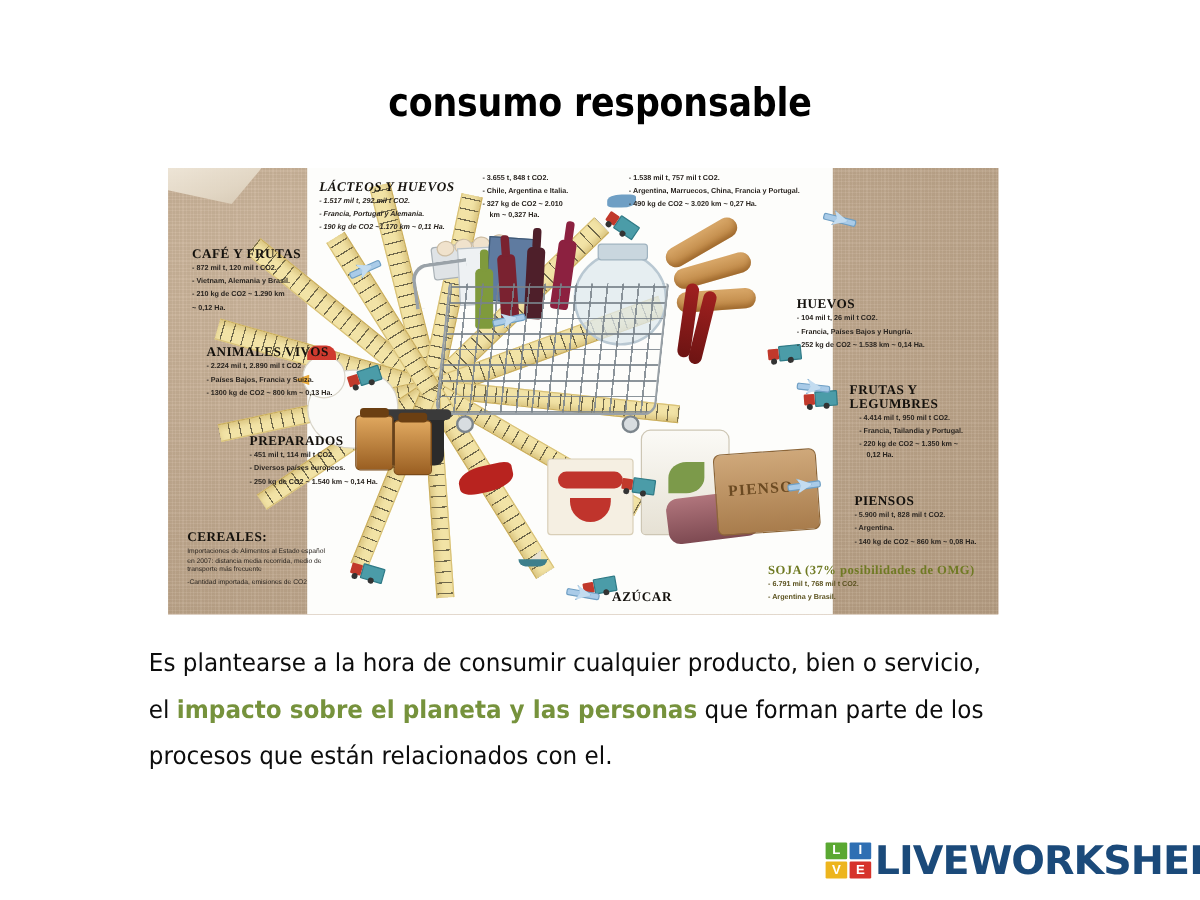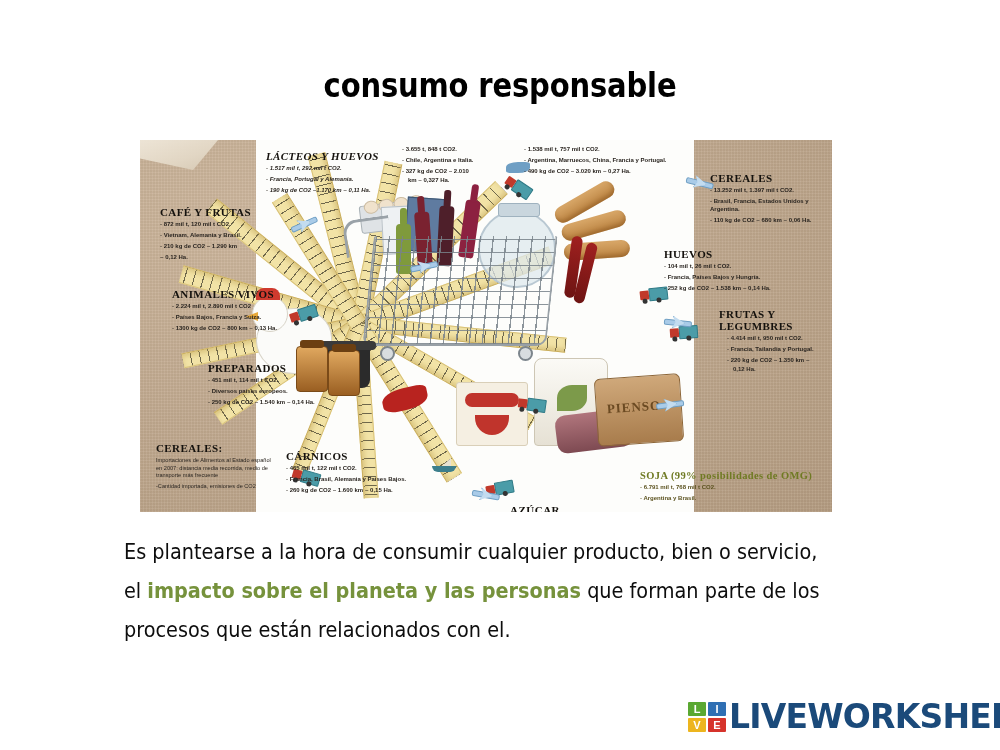--- a/index.html
+++ b/index.html
@@ -365,26 +365,20 @@
       <p>- Países Bajos, Francia y Suiza.</p>
       <p>- 1300 kg de CO2 ~ 800 km ~ 0,13 Ha.</p>
     </div>
 
     <div class="blk legend" style="left:16px;top:302px;width:120px;">
       <h4>CEREALES:</h4>
       <p>Importaciones de Alimentos al Estado español en 2007: distancia media recorrida, medio de transporte más frecuente</p>
       <p>-Cantidad importada, emisiones de CO2</p>
     </div>
 
-    <div class="blk" style="left:146px;top:310px;width:150px;">
-      <h4>CÁRNICOS</h4>
-      <p>- 465 mil t, 122 mil t CO2.</p>
-      <p>- Francia, Brasil, Alemania y Países Bajos.</p>
-      <p>- 260 kg de CO2 ~ 1.600 km ~ 0,15 Ha.</p>
-    </div>
 
     <div class="blk" style="left:126px;top:10px;width:148px;font-style:italic;">
       <h4>LÁCTEOS Y HUEVOS</h4>
       <p>- 1.517 mil t, 292 mil t CO2.</p>
       <p>- Francia, Portugal y Alemania.</p>
       <p>- 190 kg de CO2 ~1.170 km ~ 0,11 Ha.</p>
     </div>
 
     <div class="blk" style="left:262px;top:6px;width:114px;">
       <p>- 3.655 t, 848 t CO2.</p>
@@ -392,50 +386,50 @@
       <p>- 327 kg de CO2 ~ 2.010</p>
       <p style="padding-left:6px;margin-top:-2px;">km ~ 0,327 Ha.</p>
     </div>
 
     <div class="blk" style="left:384px;top:6px;width:168px;">
       <p>- 1.538 mil t, 757 mil t CO2.</p>
       <p>- Argentina, Marruecos, China, Francia y Portugal.</p>
       <p>- 490 kg de CO2 ~ 3.020 km ~ 0,27 Ha.</p>
     </div>
 
-    <div class="blk" style="left:570px;top:32px;width:112px;">
-      <h4>CEREALES</h4>
-      <p>- 13.252 mil t, 1.397 mil t CO2.</p>
-      <p>- Brasil, Francia, Estados Unidos y Argentina.</p>
-      <p>- 110 kg de CO2 ~ 680 km ~ 0,06 Ha.</p>
-    </div>
 
     <div class="blk" style="left:524px;top:108px;width:128px;">
       <h4>HUEVOS</h4>
       <p>- 104 mil t, 26 mil t CO2.</p>
       <p>- Francia, Países Bajos y Hungría.</p>
       <p>- 252 kg de CO2 ~ 1.538 km ~ 0,14 Ha.</p>
     </div>
 
-    <div class="blk" style="left:568px;top:168px;width:120px;margin-left:11px;">
+    <div class="blk" style="left:568px;top:179px;width:120px;">
       <h4>FRUTAS Y LEGUMBRES</h4>
       <p style="padding-left:8px;">- 4.414 mil t, 950 mil t CO2.</p>
       <p style="padding-left:8px;">- Francia, Tailandia y Portugal.</p>
       <p style="padding-left:8px;">- 220 kg de CO2 ~ 1.350 km ~</p>
       <p style="padding-left:14px;margin-top:-2px;">0,12 Ha.</p>
     </div>
 
+    <div class="blk" style="left:572px;top:272px;width:122px;">
+      <h4>PIENSOS</h4>
+      <p>- 5.900 mil t, 828 mil t CO2.</p>
+      <p>- Argentina.</p>
+      <p>- 140 kg de CO2 ~ 860 km ~ 0,08 Ha.</p>
+    </div>
 
     <div class="blk soja" style="left:500px;top:330px;width:180px;">
-      <h4>SOJA (99% posibilidades de OMG)</h4>
+      <h4>SOJA (37% posibilidades de OMG)</h4>
       <p>- 6.791 mil t, 768 mil t CO2.</p>
       <p>- Argentina y Brasil.</p>
     </div>
 
-    <div class="azucar" style="left:370px;top:364px;">AZÚCAR</div>
+    <div class="azucar" style="left:370px;top:352px;">AZÚCAR</div>
   </div>
 
   <div class="body-text">
     <span>Es plantearse a la hora de consumir cualquier producto, bien o servicio, el </span><span class="hl">impacto sobre el planeta y las personas</span><span> que forman parte de los procesos que están relacionados con el.</span>
   </div>
 
   <div class="logo">
     <div class="logo-grid">
       <div class="lg-l">L</div>
       <div class="lg-i">I</div>

